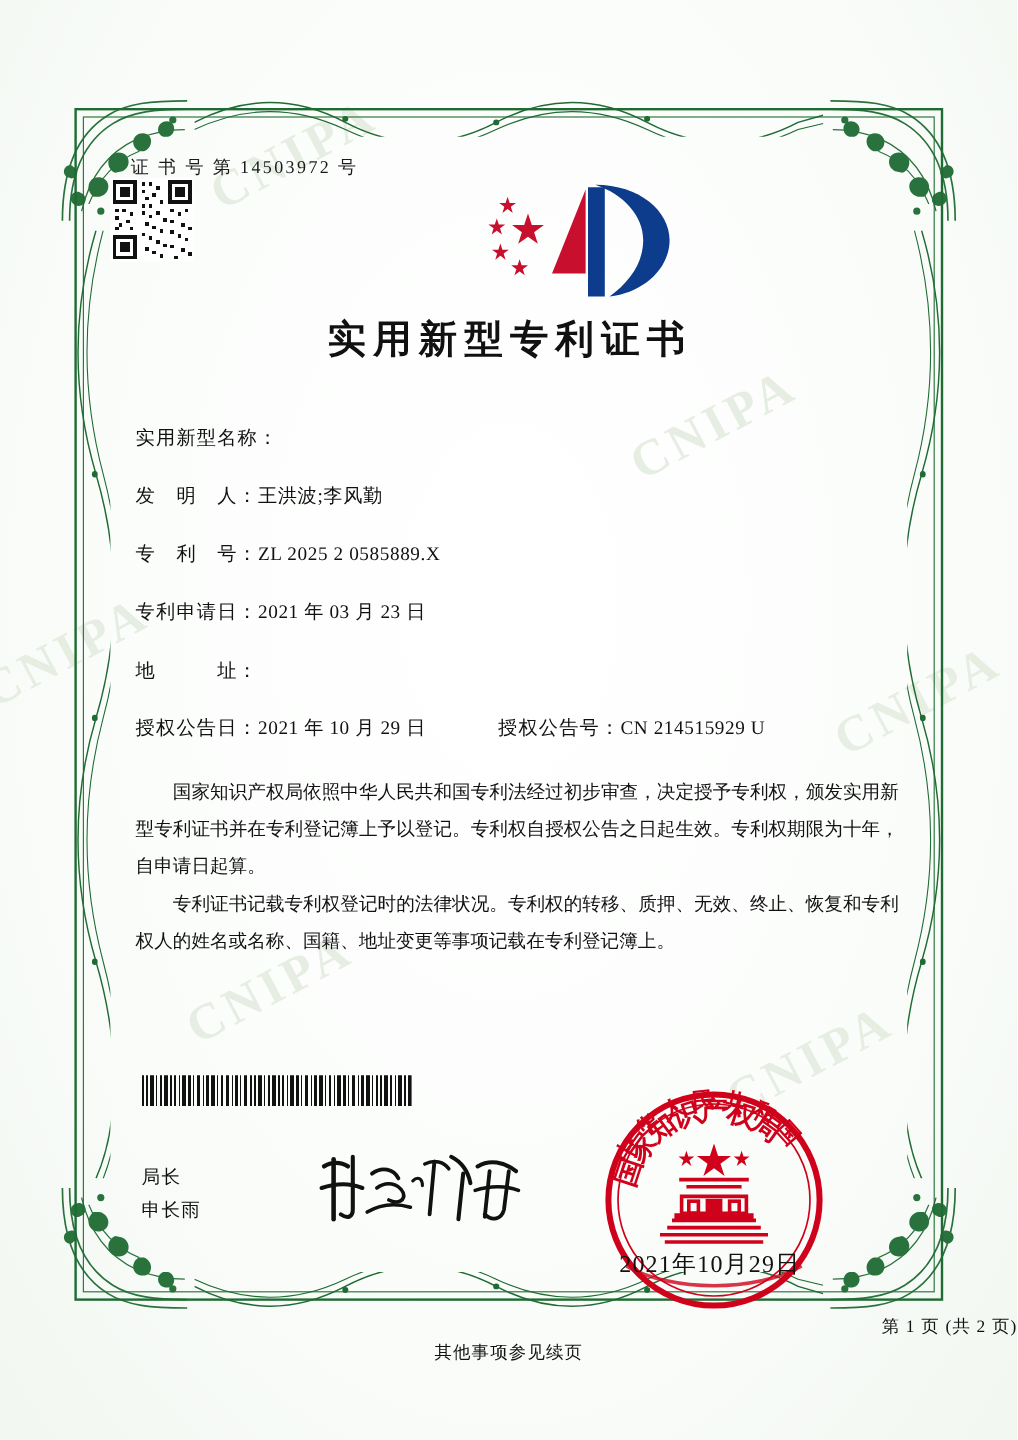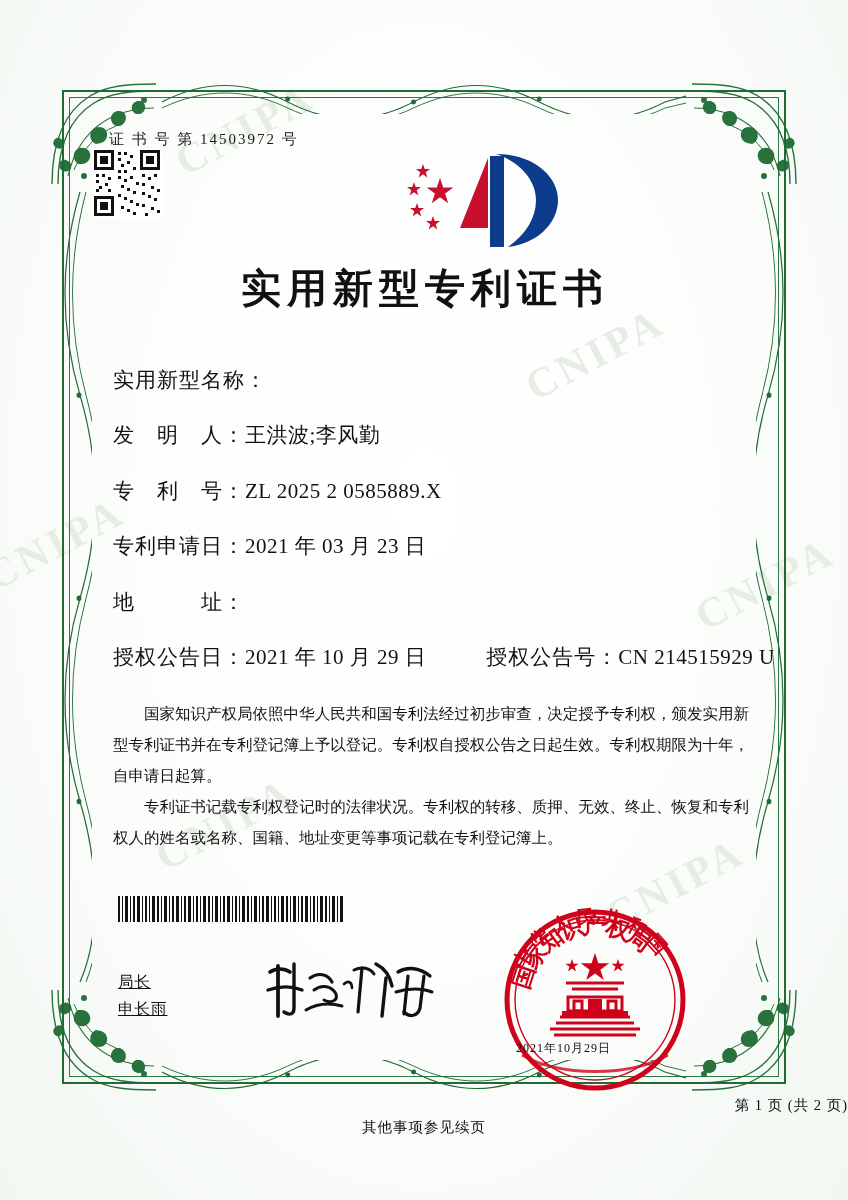--- a/index.html
+++ b/index.html
@@ -130,36 +130,36 @@
     position: absolute;
     right: 593px;
     top: 18px;
     width: 70px;
     height: 70px;
   }
   .qr svg { width: 100%; height: 100%; display: block; }
 
   .title {
     text-align: center;
-    font-size: 40px;
+    font-size: 32px;
     font-weight: bold;
     letter-spacing: 6px;
     color: #111;
     margin: 112px 0 0 0;
     font-family: "DejaVu Serif", "Liberation Serif", serif;
   }
 
   .fields {
     margin-top: 50px;
     padding-left: 18px;
   }
   .field {
     display: flex;
     align-items: flex-start;
-    font-size: 21px;
+    font-size: 16px;
     color: #111;
     margin-bottom: 26px;
     line-height: 1.4;
   }
   .field .lbl {
     flex: 0 0 auto;
     white-space: pre;
     letter-spacing: 1px;
   }
   .field .val {
@@ -196,21 +196,20 @@
 
   
   .sig-block {
     position: absolute;
     left: 118px;
     top: 968px;
     font-size: 15.5px;
     line-height: 1.75;
     color: #111;
     letter-spacing: 1px;
-    text-decoration: underline;
   }
   .sig-hand {
     position: absolute;
     left: 258px;
     top: 950px;
     width: 200px;
     height: 78px;
   }
   .sig-hand svg { width: 100%; height: 100%; display: block; }
 
@@ -221,21 +220,21 @@
     top: 905px;
     width: 190px;
     height: 190px;
   }
   .seal svg { width: 100%; height: 100%; display: block; }
 
   .seal-date {
     position: absolute;
     left: 516px;
     top: 1040px;
-    font-size: 12px;
+    font-size: 20px;
     color: #111;
     letter-spacing: 1px;
   }
 
   .page-num {
     position: absolute;
     left: 0;
     right: 0;
     top: 1096px;
     text-align: right;

